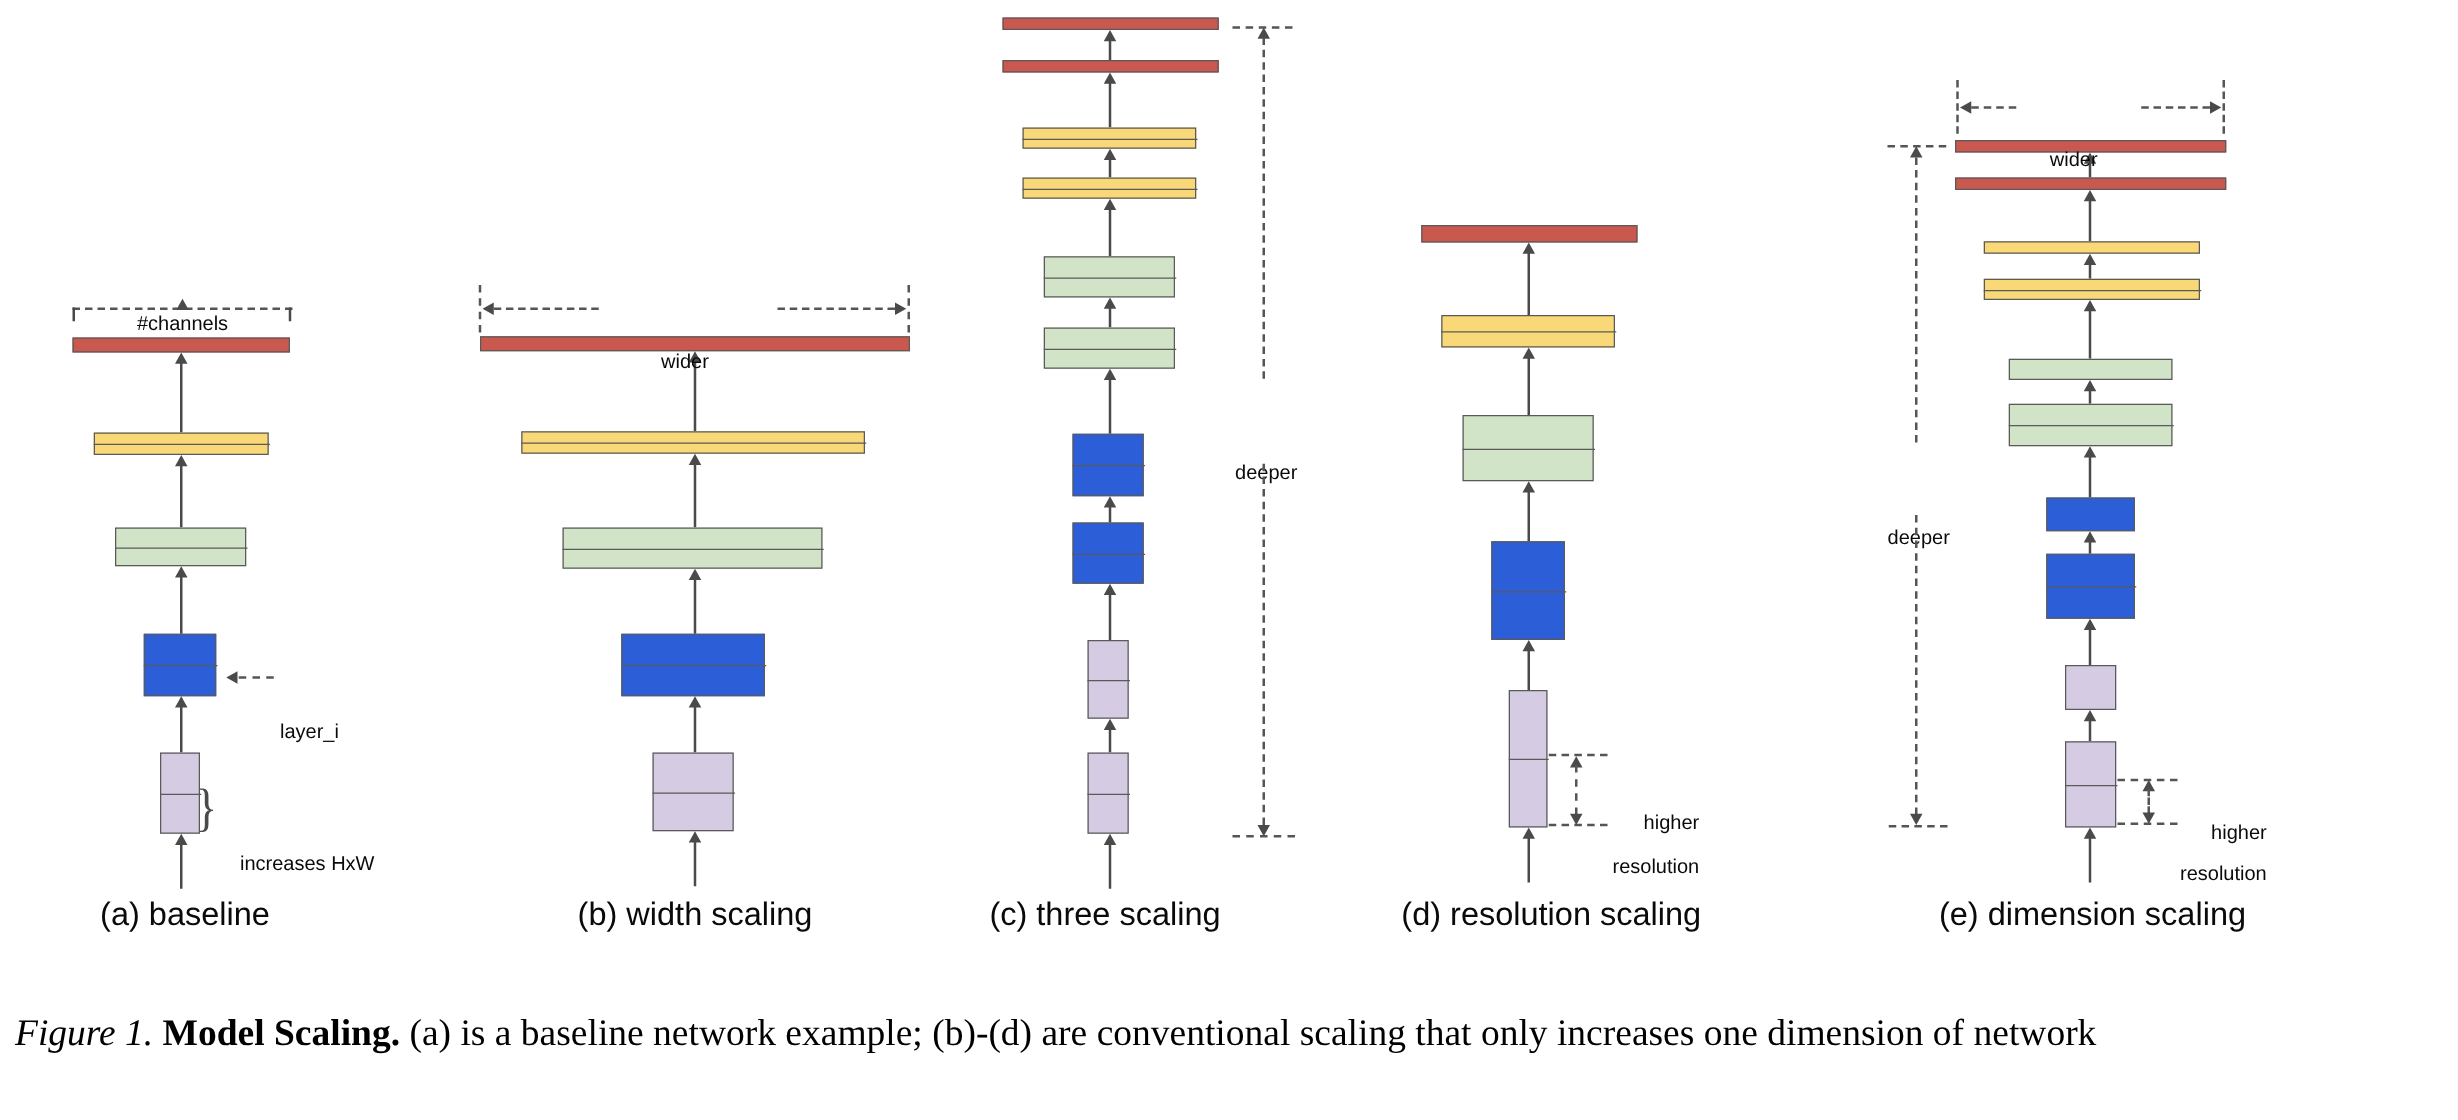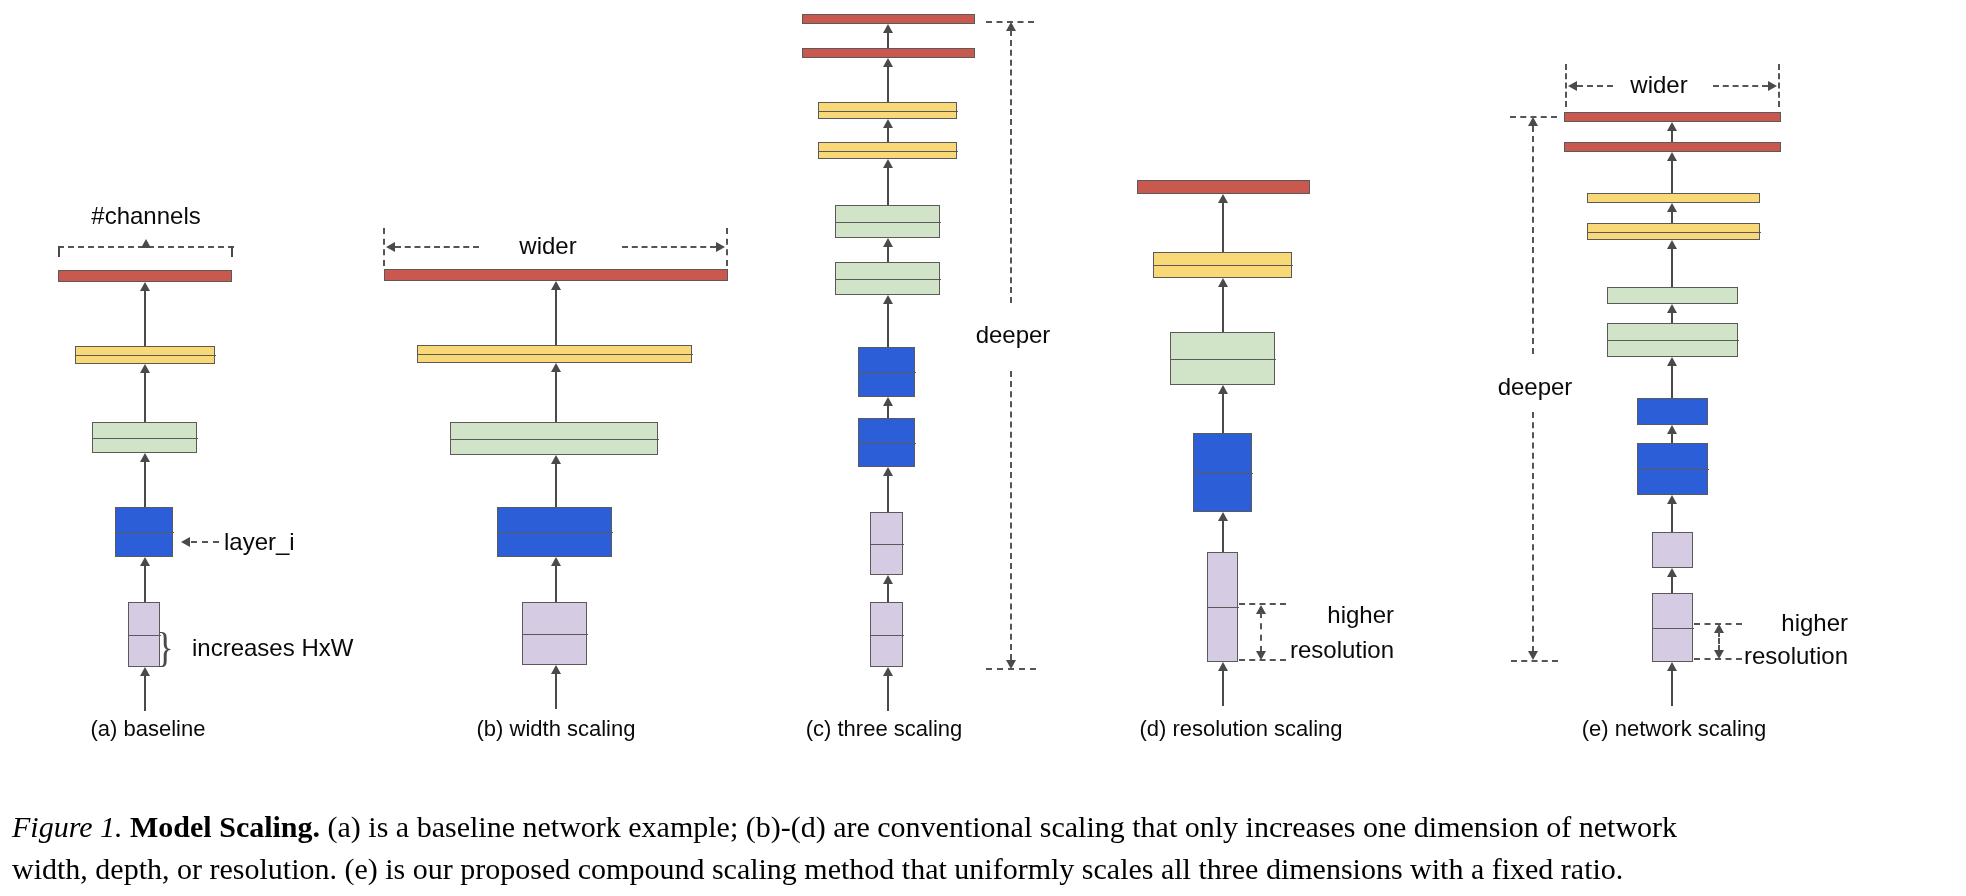--- a/index.html
+++ b/index.html
@@ -8,23 +8,23 @@
   .bar{position:absolute;box-sizing:border-box;border:1.5px solid #5a5a5a;}
   .bar .mid{position:absolute;left:-1.5px;right:-1.5px;top:50%;height:0;border-top:1.5px solid #5a5a5a;}
   .aline{position:absolute;width:0;border-left:2px solid #4a4a4a;}
   .vdash{position:absolute;width:0;border-left:2px dashed #555;}
   .hdash{position:absolute;height:0;border-top:2px dashed #555;}
   .vcap{position:absolute;width:0;border-left:2px solid #4a4a4a;}
   .ahead-up{position:absolute;width:0;height:0;border-left:5px solid transparent;border-right:5px solid transparent;border-bottom:9px solid #4a4a4a;}
   .ahead-down{position:absolute;width:0;height:0;border-left:5px solid transparent;border-right:5px solid transparent;border-top:9px solid #4a4a4a;}
   .ahead-left{position:absolute;width:0;height:0;border-top:5px solid transparent;border-bottom:5px solid transparent;border-right:9px solid #4a4a4a;}
   .ahead-right{position:absolute;width:0;height:0;border-top:5px solid transparent;border-bottom:5px solid transparent;border-left:9px solid #4a4a4a;}
-  .anno-text{position:absolute;font-size:24px;line-height:30px;white-space:nowrap;color:#0a0a0a;}
+  .anno-text{position:absolute;font-size:16px;line-height:30px;white-space:nowrap;color:#0a0a0a;margin-top:44px;}
   .center{transform:translateX(-50%);}
-  .dlabel{position:absolute;font-size:22px;white-space:nowrap;transform:translateX(-50%);color:#0a0a0a;}
+  .dlabel{position:absolute;font-size:26px;white-space:nowrap;transform:translateX(-50%);color:#0a0a0a;}
   .brace{position:absolute;font-family:"Liberation Serif",serif;font-size:42px;line-height:34px;color:#4a4a4a;transform:scaleX(.85);}
   .caption{position:absolute;left:12px;top:806px;width:1948px;
            font-family:"Liberation Serif",serif;font-size:30px;line-height:42px;color:#000;}
   .cap-italic{font-style:italic;margin-right:.25em;}
   .cap-bold{font-weight:bold;margin-right:.25em;}
   .two-line{line-height:34px;text-align:right;}
 </style>
 </head>
 <body>
 
@@ -181,21 +181,21 @@
       <div class="ahead-up" style="left: 1667px; top: 495px;"></div>
       <div class="aline" style="left: 1671px; top: 502px; height: 30px;"></div>
       <div class="bar" style="left: 1652px; top: 532px; width: 41px; height: 36px; background: rgb(213, 204, 227);"></div>
       <div class="ahead-up" style="left: 1667px; top: 568px;"></div>
       <div class="aline" style="left: 1671px; top: 575px; height: 18px;"></div>
       <div class="bar" style="left: 1652px; top: 593px; width: 41px; height: 69px; background: rgb(213, 204, 227);">
         <div class="mid"></div>
       </div>
       <div class="ahead-up" style="left: 1667px; top: 662px;"></div>
       <div class="aline" style="left: 1671px; top: 669px; height: 37px;"></div>
-      <div class="dlabel" style="left: 1674px; top: 716px;">(e) network scaling</div>
+      <div class="dlabel" style="left: 1674px; top: 716px;">(e) dimension scaling</div>
     </div>
 
   <div class="anno-text center" style="left:146px;top:201px;">#channels</div>
   <div>
     <div class="hdash" style="left:58px;top:246px;width:176px;"></div>
     <div class="vcap" style="left:58px;top:246px;height:11px;"></div>
     <div class="vcap" style="left:231px;top:246px;height:11px;"></div>
     <div class="ahead-up" style="left:141px;top:239px;"></div>
   </div>
   <div>
@@ -269,16 +269,15 @@
     <div class="anno-text two-line" style="left:1744px;top:606px;line-height:33px;">
       <div>higher</div>
       <div>resolution</div>
     </div>
   </div>
 
   <div class="caption">
     <div>
       <span class="cap-italic">Figure 1.</span><span class="cap-bold">Model Scaling.</span><span>(a) is a baseline network example; (b)-(d) are conventional scaling that only increases one dimension of network</span>
     </div>
-    <div>width, depth, or resolution. (e) is our proposed compound scaling method that uniformly scales all three dimensions with a fixed ratio.</div>
   </div>
 
 </div>
 
 </body></html>

